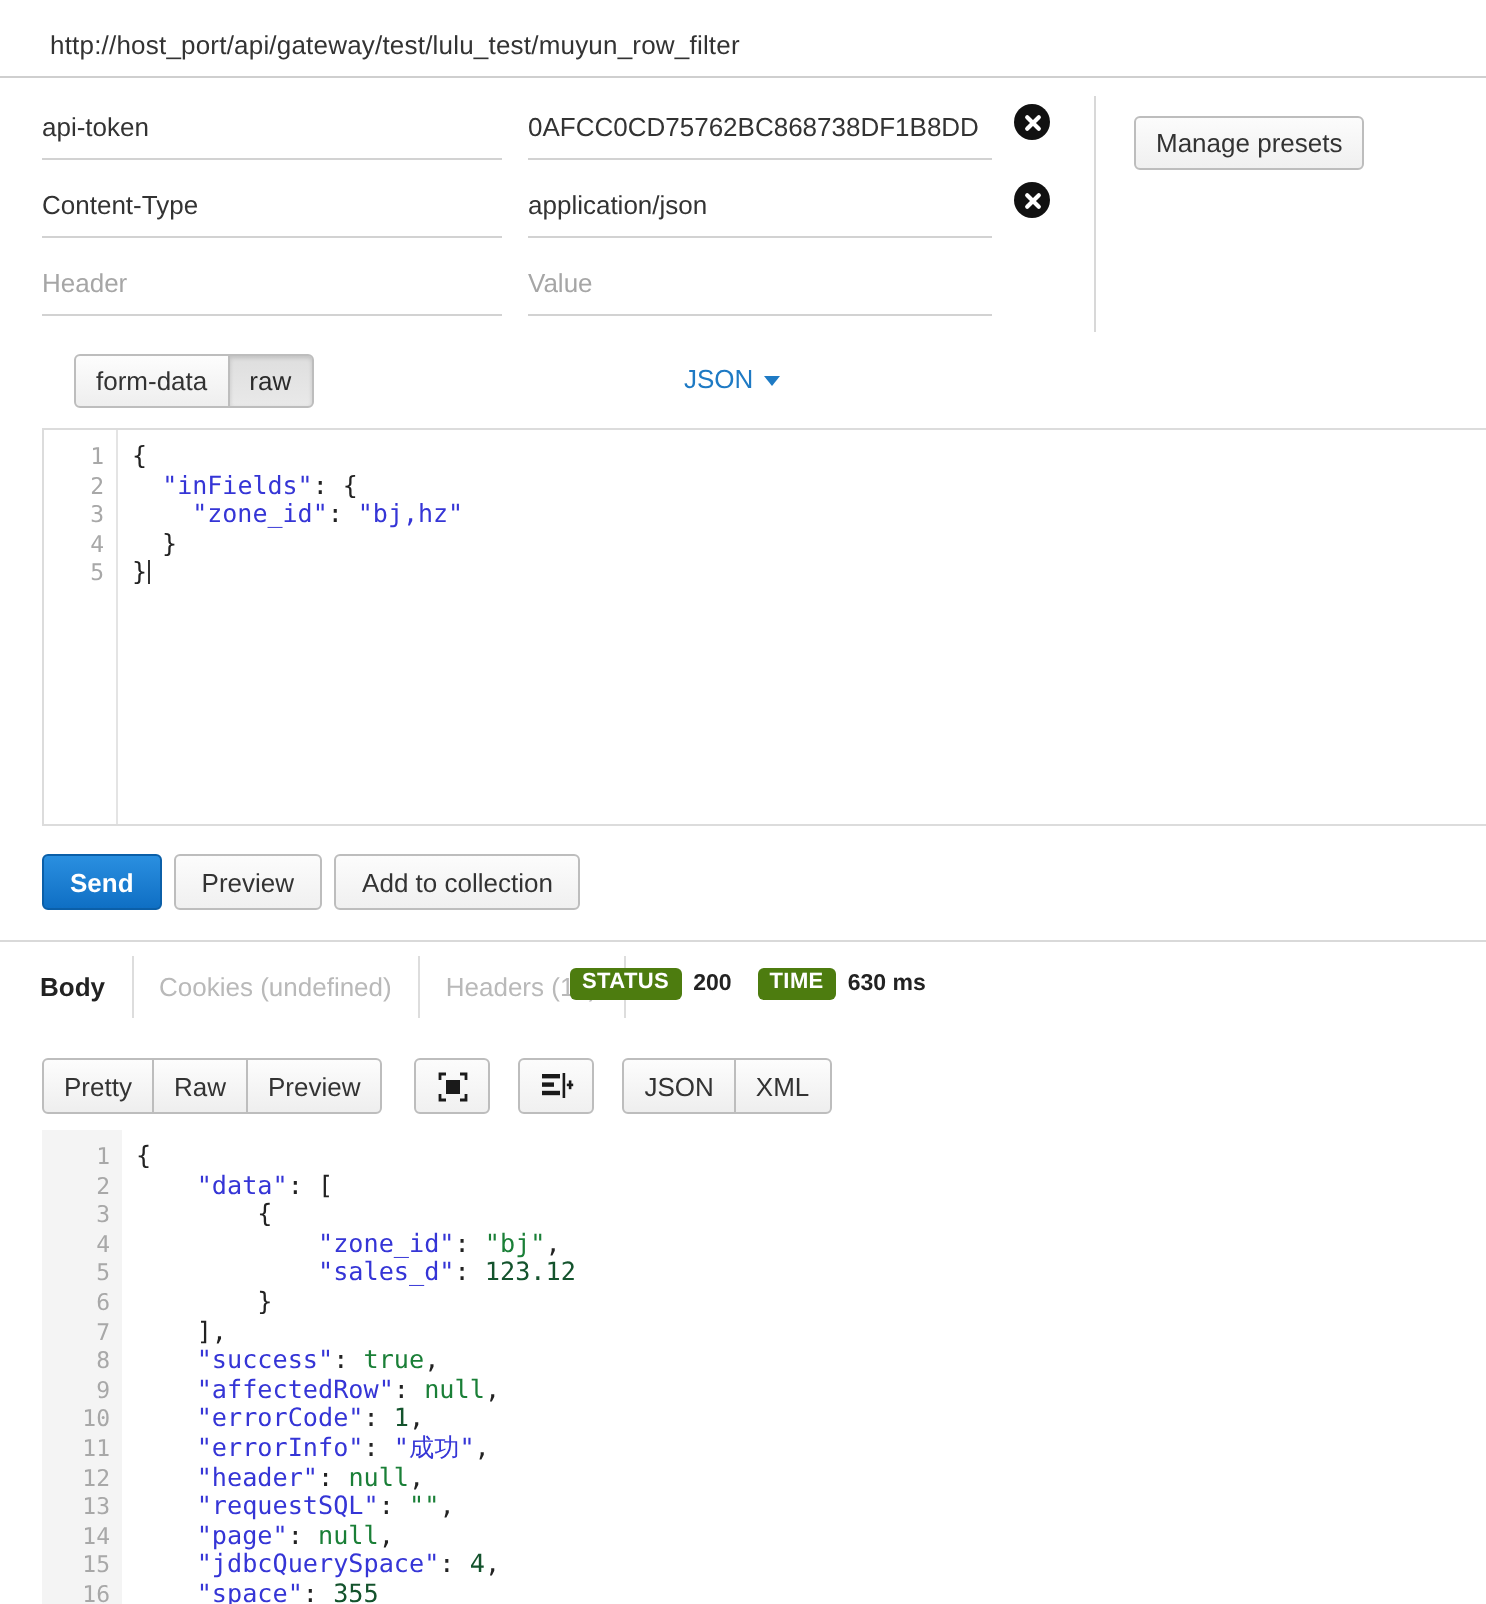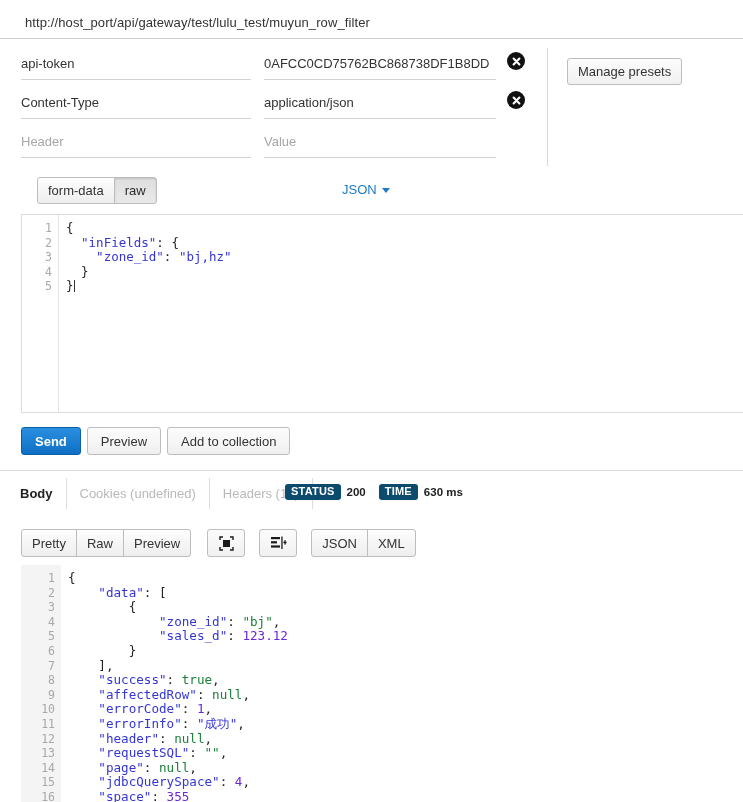--- a/index.html
+++ b/index.html
@@ -122,21 +122,21 @@
     position: absolute; left: 44px; top: 0; right: 0; bottom: 0;
     padding: 6px 0 0 0;
     font-family: "DejaVu Sans Mono", monospace;
     font-size: 12.5px; color: #222;
     white-space: pre;
   }
   .editor.response .code { left: 47px; font-size: 12.6px; }
   .code div { line-height: 14.6px; height: 14.6px; }
   .tok-key { color: #3535d6; }
   .tok-str { color: #1a7f37; }
-  .tok-num { color: #6d28d9; }
+  .tok-num { color: #14532d; }
   .tok-lit { color: #3535d6; }
   .tok-punct { color: #222; }
   .caret-bar {
     display: inline-block; width: 1px; height: 12px;
     background: #333; vertical-align: -2px; margin-left: 0px;
   }
 
   
   .actions { position: absolute; left: 21px; top: 427px; display: flex; }
   .actions .btn { height: 28px; margin-right: 6px; border-radius: 3px; padding: 0 13px; }
@@ -157,21 +157,21 @@
     font-size: 13px; color: #b9b9b9; cursor: pointer; user-select: none;
     border-right: 1px solid #dddddd; white-space: nowrap;
   }
   .meta-tab.active { color: #222; font-weight: bold; }
   .meta-stats {
     position: absolute; left: 285px; top: 13px;
     display: flex; align-items: center; gap: 7px;
     font-size: 11.5px; color: #333;
   }
   .badge {
-    background: #0c4a6e; color: #ffffff; font-weight: bold;
+    background: #4d7c0f; color: #ffffff; font-weight: bold;
     font-size: 11px; padding: 2px 6px 3px; border-radius: 3px;
     letter-spacing: .2px; line-height: 1;
   }
   .stat-val { font-size: 11.5px; color: #222; font-weight: bold; margin-right: 6px; }
 
   
   .resp-toolbar { position: absolute; left: 21px; top: 529px; display: flex; align-items: center; }
   .resp-toolbar .seg { margin-right: 16px; }
   .resp-toolbar .btn { height: 28px; }
   .icon-btn {

